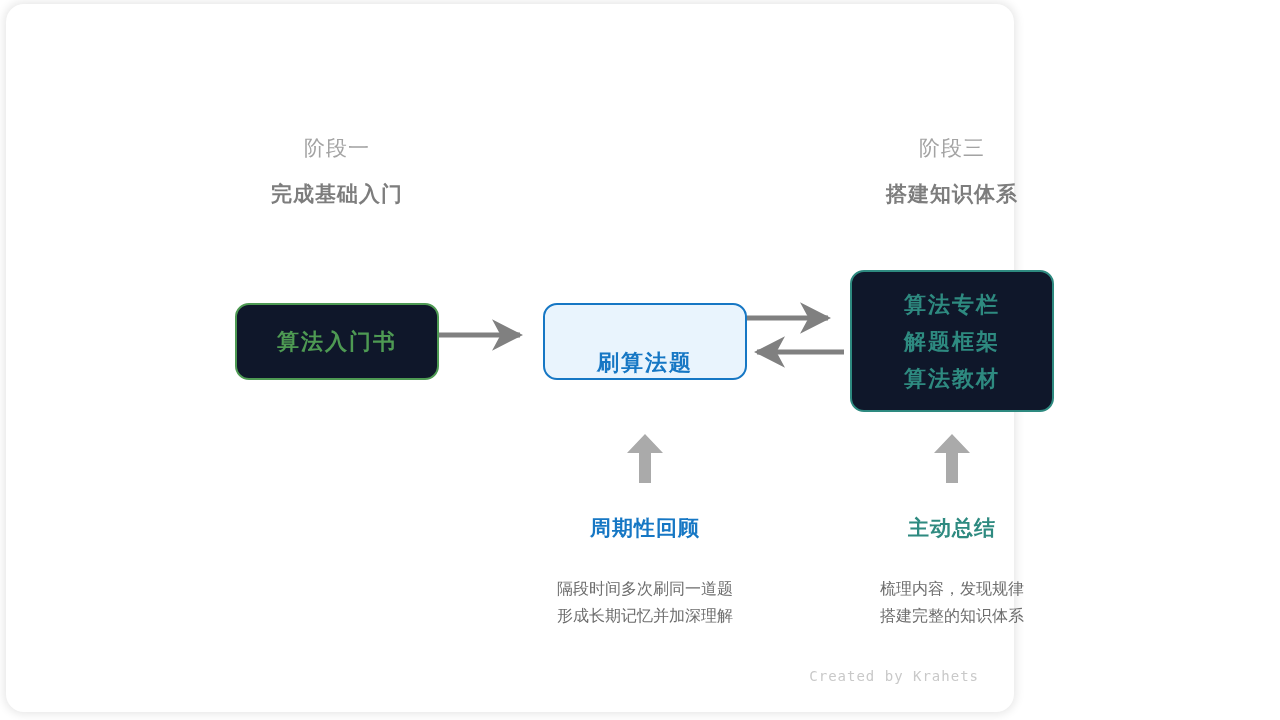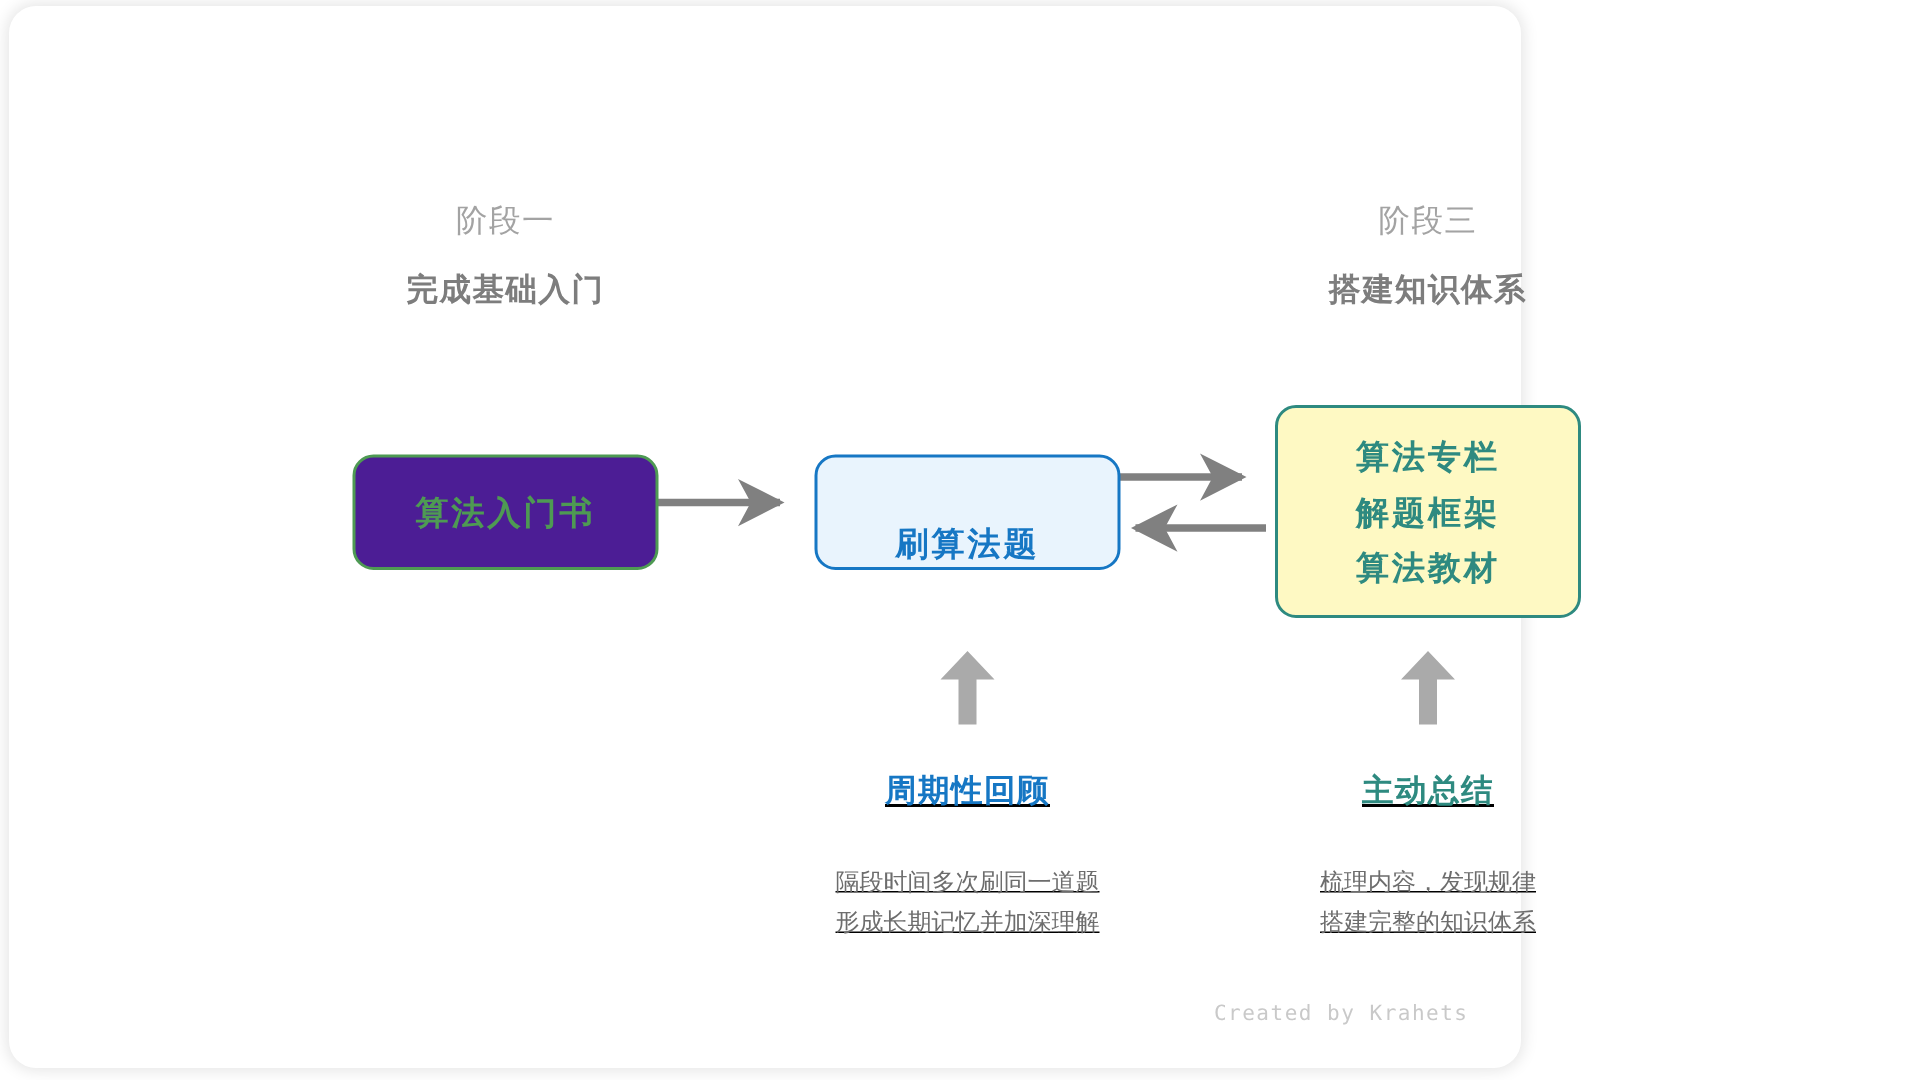--- a/index.html
+++ b/index.html
@@ -63,21 +63,21 @@
     justify-content: center;
     font-weight: bold;
     letter-spacing: 2px;
   }
 
   #node-book {
     left: 229px;
     top: 299px;
     width: 204px;
     height: 77px;
-    background: #4c1d95;
+    background: #0f172a;
     border: 2px solid #4e9a53;
     color: #4e9a53;
     font-size: 22px;
   }
 
   #node-practice {
     left: 537px;
     top: 299px;
     width: 204px;
     height: 77px;
@@ -86,41 +86,40 @@
     color: #1677c4;
     font-size: 22px;
     justify-content: flex-end;
   }
 
   #node-knowledge {
     left: 844px;
     top: 266px;
     width: 204px;
     height: 142px;
-    background: #fef9c3;
+    background: #0f172a;
     border: 2px solid #2e8a80;
     color: #2e8a80;
     font-size: 22px;
   }
   #node-knowledge .line { line-height: 37px; white-space: nowrap; }
 
   
   #wires {
     position: absolute;
     left: 0; top: 0;
     width: 1268px; height: 708px;
     pointer-events: none;
   }
 
   
   .note {
     position: absolute;
     width: 300px;
     text-align: center;
-    text-decoration: underline;
   }
   .note-title {
     font-size: 21px;
     font-weight: bold;
     letter-spacing: 1px;
     line-height: 30px;
     white-space: nowrap;
   }
   .note-desc {
     font-size: 16px;

